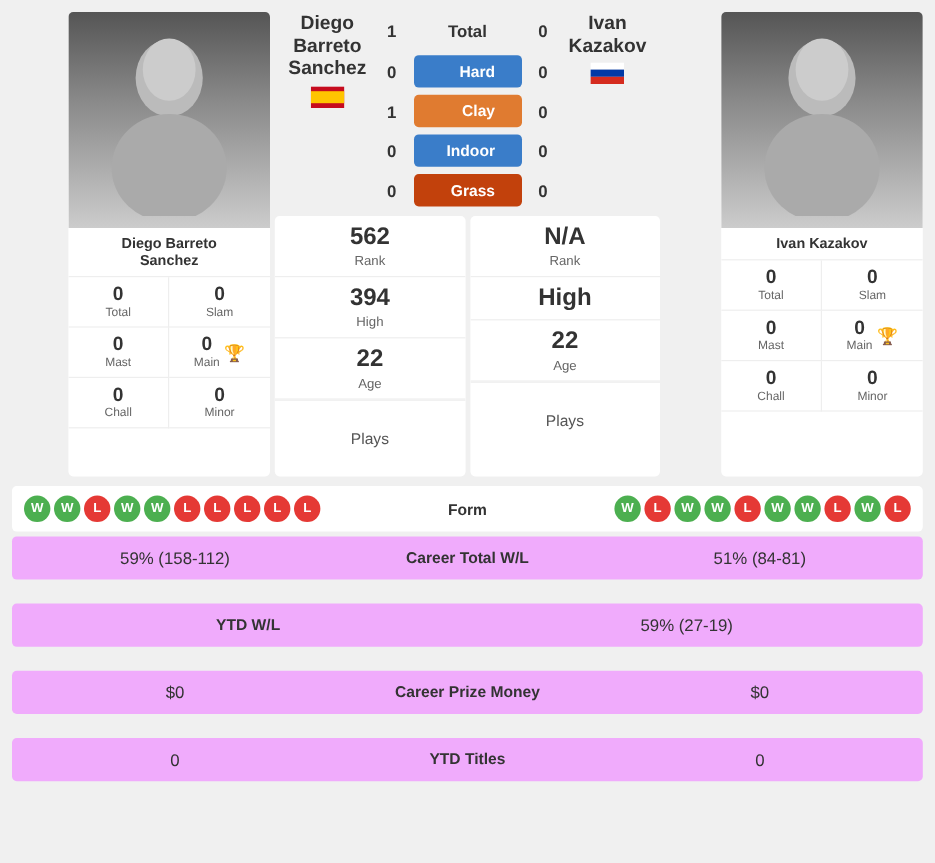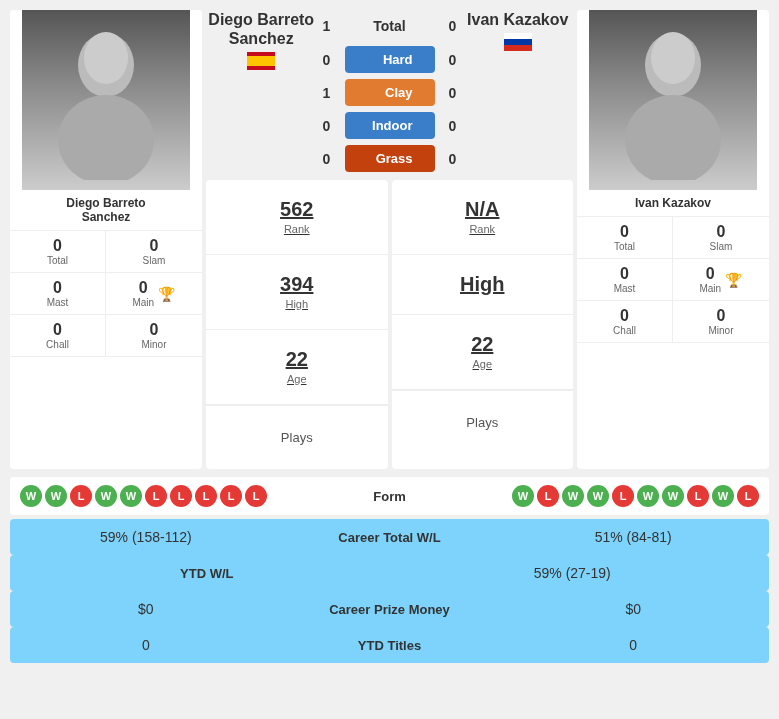--- a/index.html
+++ b/index.html
@@ -17,28 +17,29 @@
     }
     
     .comparison-section {
       display: flex;
       align-items: stretch;
       gap: 4px;
       margin-bottom: 8px;
     }
     
     .player-photo-card {
-      width: 192px;
+      width: 168px;
       flex-shrink: 0;
       background: #fff;
       border-radius: 4px;
       overflow: hidden;
       display: flex;
       flex-direction: column;
       align-items: center;
+      margin-left: 47px;
     }
     .player-avatar {
       width: 168px;
       height: 180px;
       background: linear-gradient(180deg, #555 0%, #888 40%, #aaa 70%, #ccc 100%);
       display: flex;
       align-items: center;
       justify-content: center;
       position: relative;
       overflow: hidden;
@@ -100,24 +101,23 @@
       flex: 1;
     }
     .player-center-stats {
       background: #fff;
       border-radius: 4px;
       overflow: hidden;
       display: flex;
       flex-direction: column;
     }
     .center-stat-box {
-      padding: 18px 14px;
+      padding: 6px 14px;
       border-bottom: 1px solid #eee;
       text-align: center;
-      text-decoration: underline;
     }
     .center-stat-box:last-child { border-bottom: none; }
     .center-stat-number {
       font-size: 20px;
       font-weight: bold;
       display: block;
     }
     .center-stat-label {
       font-size: 11px;
       color: #666;
@@ -190,26 +190,26 @@
       align-items: center;
       justify-content: center;
       font-size: 11px;
       font-weight: bold;
       color: #fff;
     }
     .badge-w { background: #4caf50; }
     .badge-l { background: #e53935; }
     
     .stats-row {
-      background: #7dd3fc;
+      background: #f0abfc;
       border-radius: 4px;
       display: flex;
-      align-items: flex-end;
+      align-items: flex-start;
       padding: 10px 14px;
-      margin-bottom: 0;
+      margin-bottom: 20px;
     }
     .stats-row-left {
       flex: 1;
       text-align: center;
       font-size: 14px;
     }
     .stats-row-label {
       flex: 1;
       text-align: center;
       font-size: 13px;

